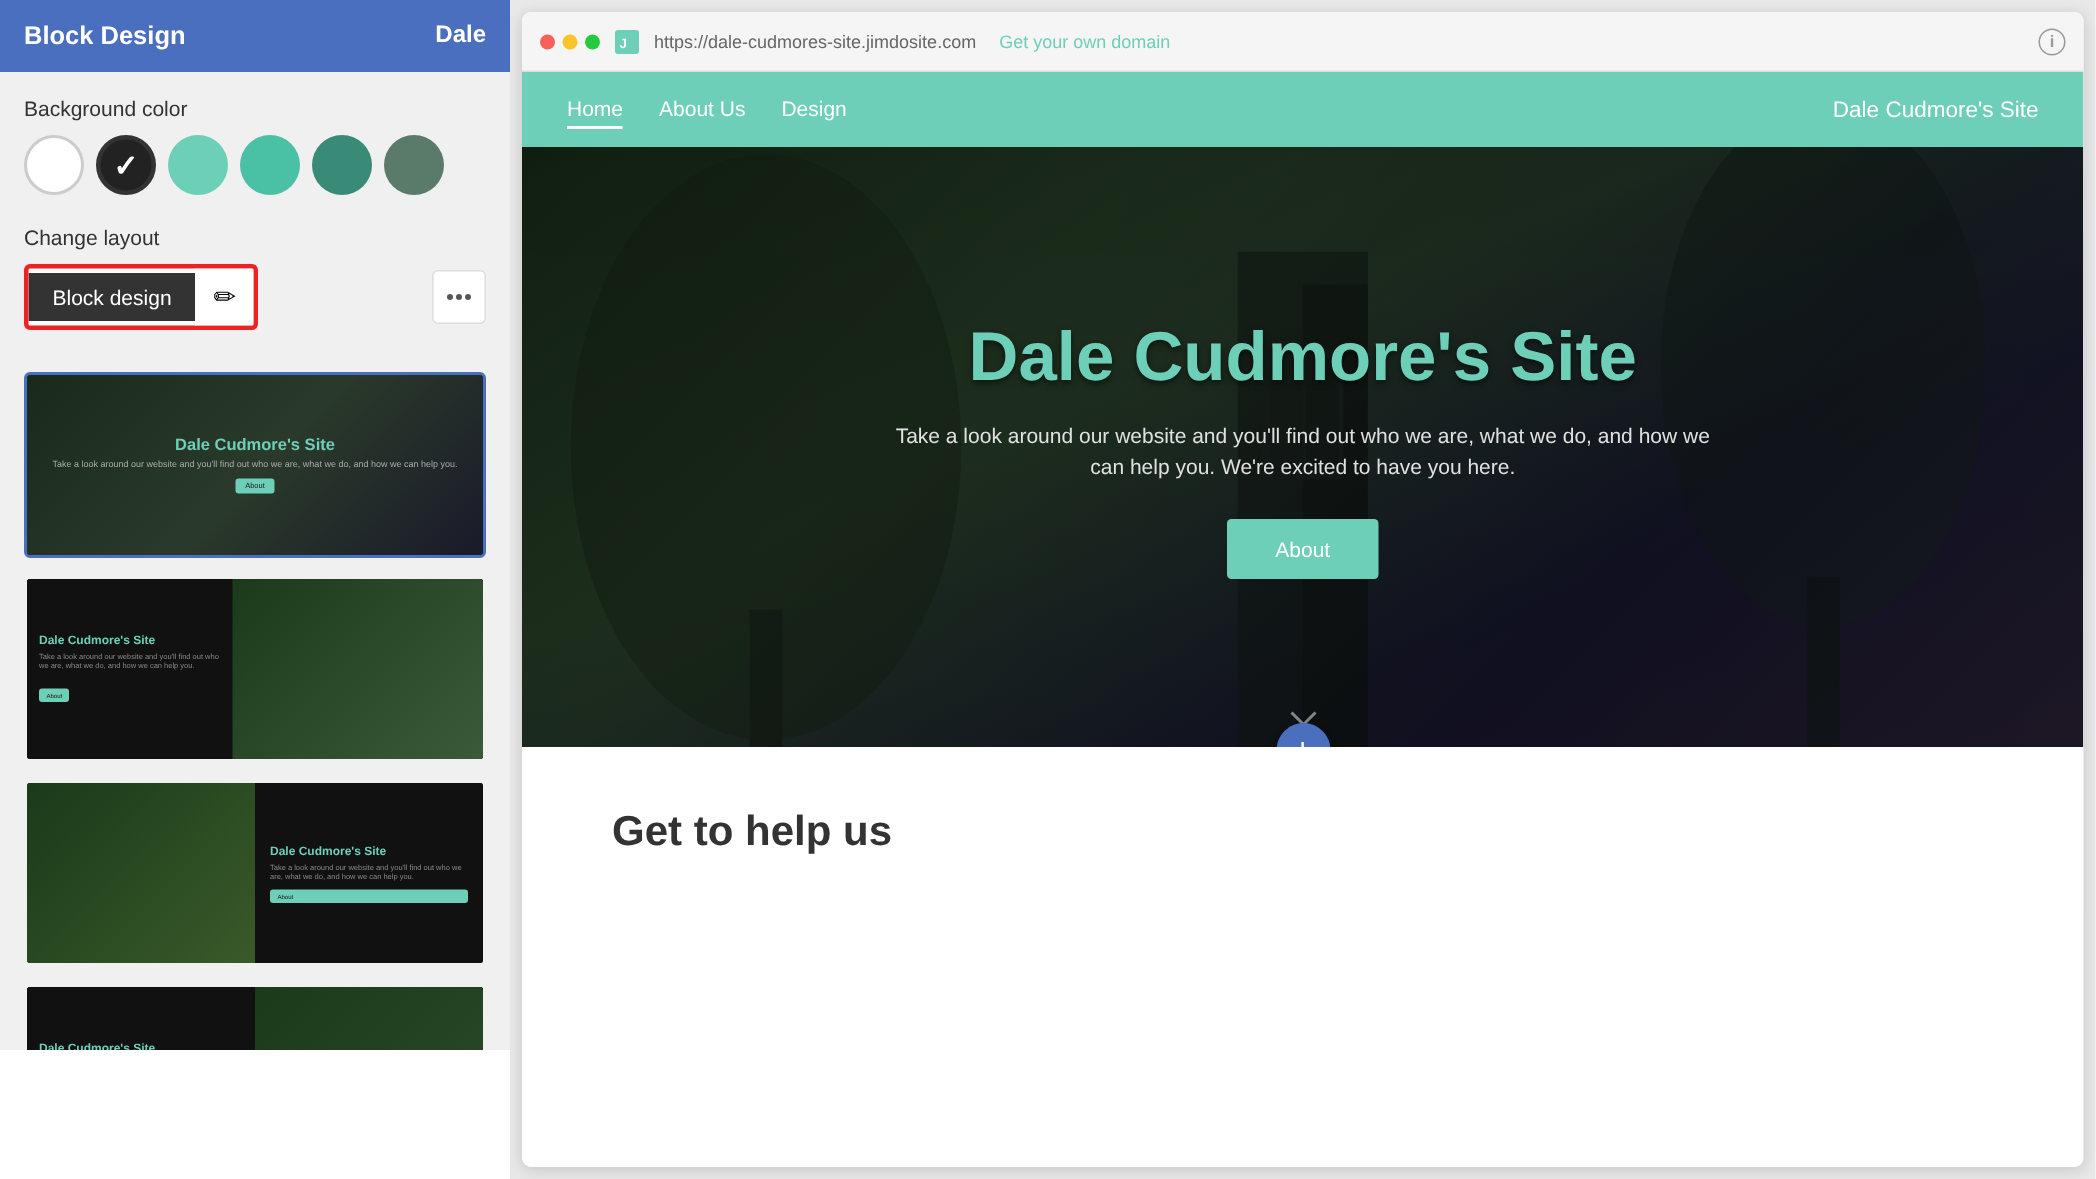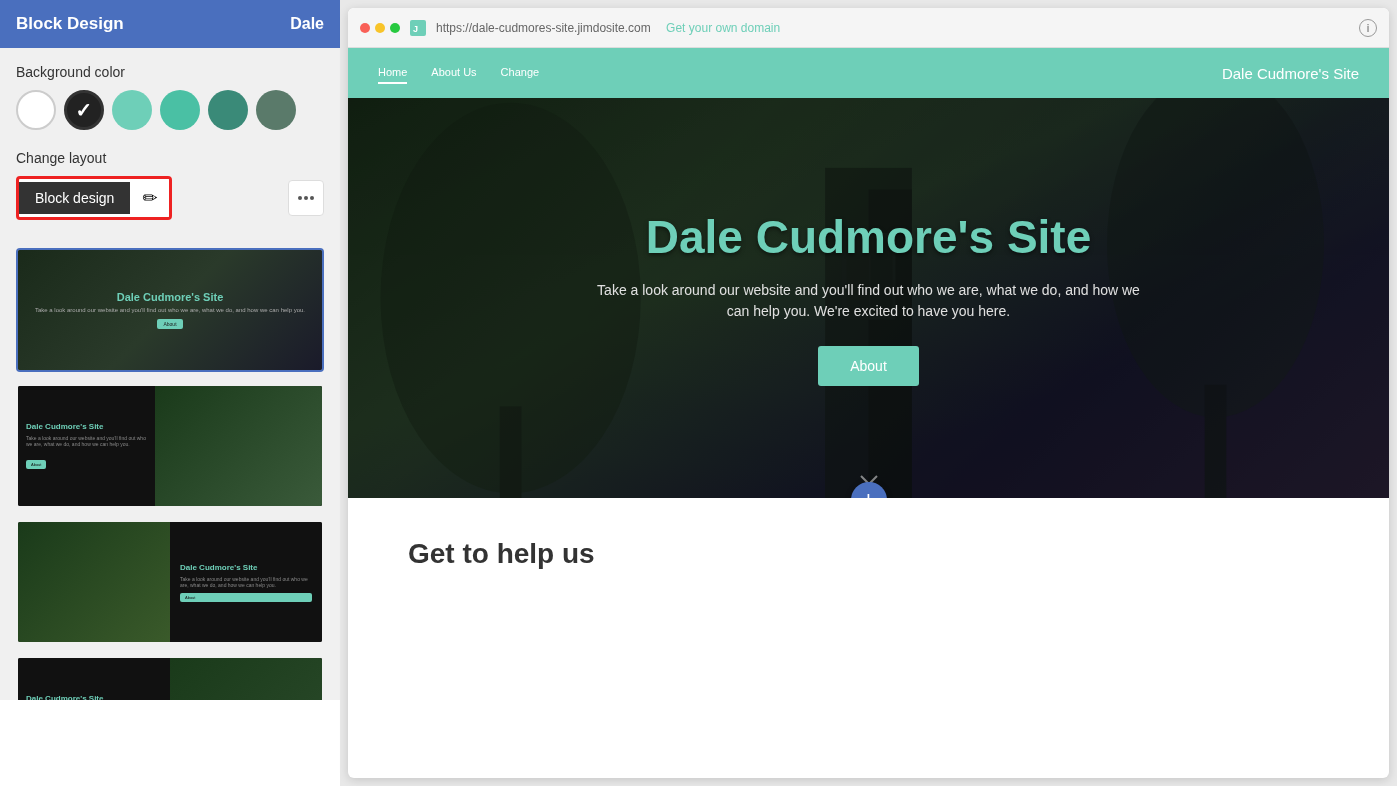--- a/index.html
+++ b/index.html
@@ -433,21 +433,21 @@
       height: 50px;
     }
 
     #nav-links {
       display: flex;
       gap: 24px;
     }
 
     .nav-link {
       color: white;
-      font-size: 11px;
+      font-size: 14px;
       cursor: pointer;
       text-decoration: none;
       padding: 4px 0;
     }
 
     .nav-link.active {
       border-bottom: 2px solid white;
     }
 
     #nav-site-title {
@@ -666,21 +666,21 @@
         <span>i</span>
       </div>
     </div>
 
     <div id="site-content">
 
       <div id="site-nav">
         <div id="nav-links">
           <a class="nav-link active">Home</a>
           <a class="nav-link">About Us</a>
-          <a class="nav-link">Change</a>
+          <a class="nav-link">Design</a>
         </div>
         <div id="nav-site-title">Dale Cudmore's Site</div>
       </div>
 
       <div id="hero-section">
         <div id="hero-bg">
 
           <svg width="100%" height="100%" viewBox="0 0 960 400" preserveAspectRatio="xMidYMid slice" style="position:absolute;inset:0;opacity:0.6;">
             <defs>
               <linearGradient id="bg-grad" x1="0%" y1="0%" x2="100%" y2="100%">

